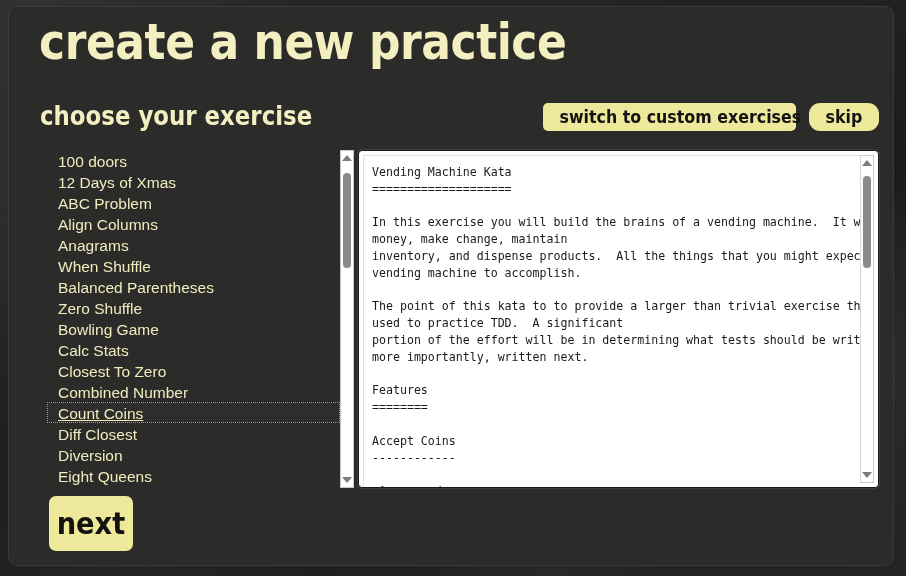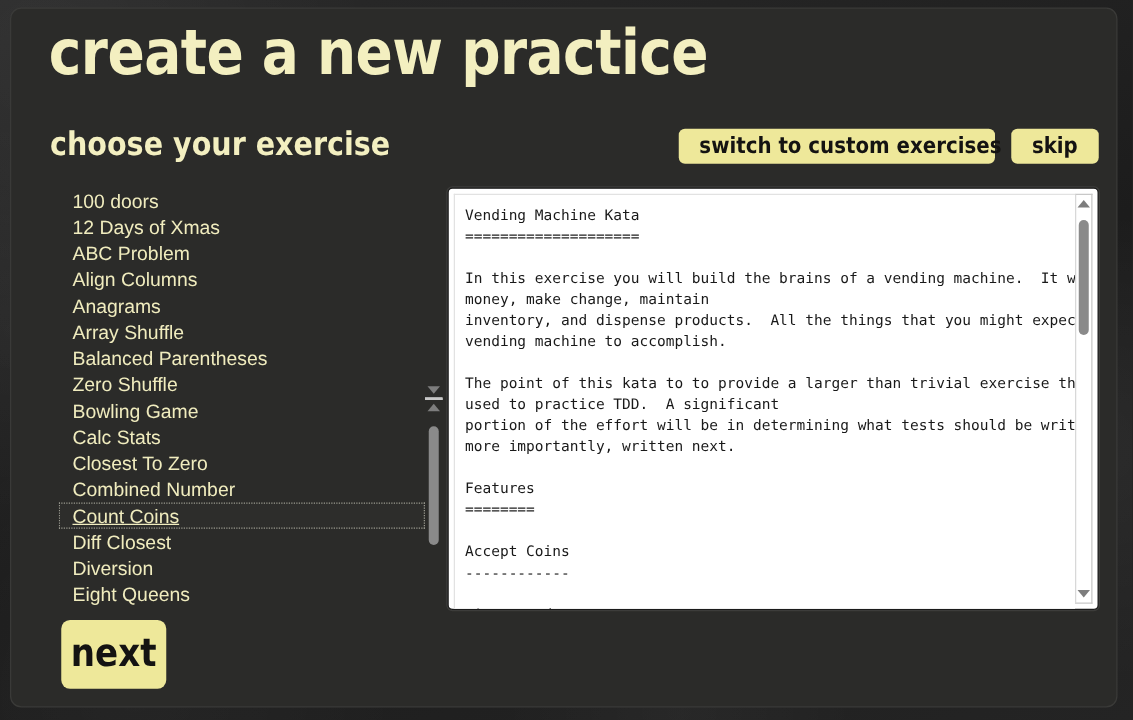--- a/index.html
+++ b/index.html
@@ -85,36 +85,36 @@
     left: 534px; top: 96px;
     width: 253px; height: 28px;
     font-size: 18px;
     line-height: 28px;
   }
   #btn-skip {
     left: 800px; top: 96px;
     width: 70px; height: 28px;
     font-size: 18px;
     line-height: 28px;
+    border-radius: 11px;
   }
   #btn-next {
     left: 40px; top: 489px;
     width: 84px; height: 55px;
     font-size: 31px;
     line-height: 55px;
     border-radius: 7px;
   }
 
   
   #exercise-list-wrap {
     position: absolute;
     left: 38px; top: 143px;
     width: 307px; height: 338px;
     display: flex;
-    align-items: center;
   }
   #exercise-list {
     flex: 1 1 auto;
     height: 100%;
     overflow: hidden;
     position: relative;
   }
   .exercise-item {
     color: #f0ecbe;
     font-size: 15.5px;
@@ -216,21 +216,21 @@
 
   <button class="btn" id="btn-skip"><span>skip</span></button>
 
   <div id="exercise-list-wrap">
     <div id="exercise-list">
         <div class="exercise-item">100 doors</div>
         <div class="exercise-item">12 Days of Xmas</div>
         <div class="exercise-item">ABC Problem</div>
         <div class="exercise-item">Align Columns</div>
         <div class="exercise-item">Anagrams</div>
-        <div class="exercise-item">Array Shuffle</div>
+        <div class="exercise-item">When Shuffle</div>
         <div class="exercise-item">Balanced Parentheses</div>
         <div class="exercise-item">Zero Shuffle</div>
         <div class="exercise-item">Bowling Game</div>
         <div class="exercise-item">Calc Stats</div>
         <div class="exercise-item">Closest To Zero</div>
         <div class="exercise-item">Combined Number</div>
         <div class="exercise-item selected">Count Coins</div>
         <div class="exercise-item">Diff Closest</div>
         <div class="exercise-item">Diversion</div>
         <div class="exercise-item">Eight Queens</div>

